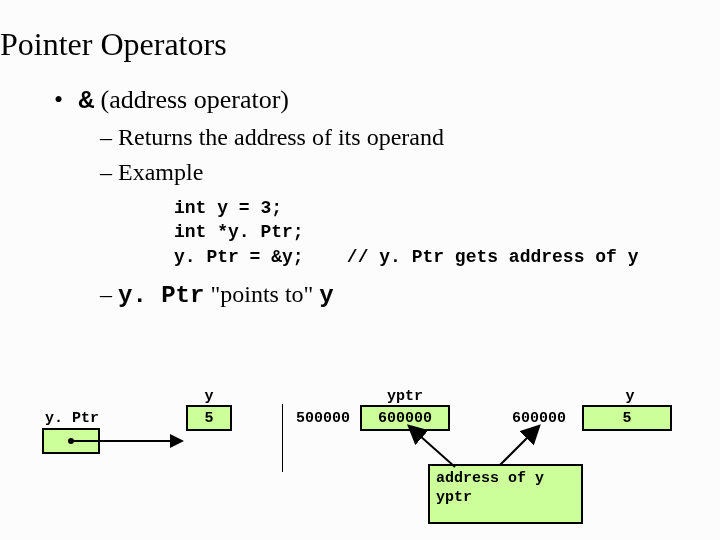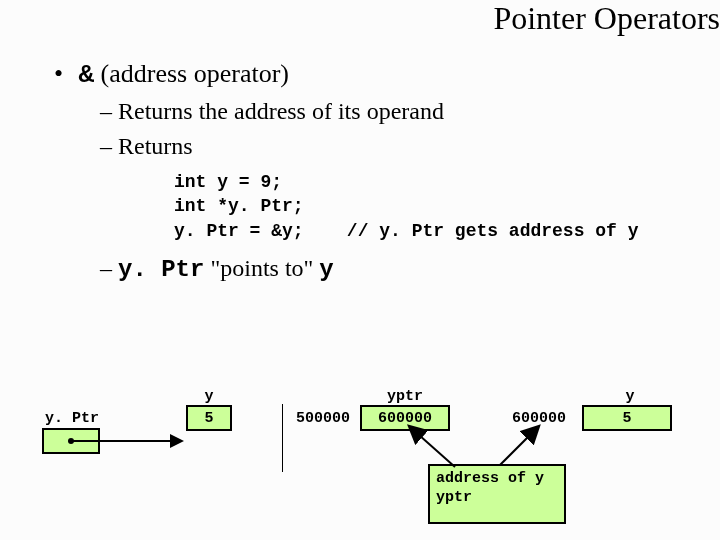--- a/index.html
+++ b/index.html
@@ -5,22 +5,23 @@
   body {
     margin: 0;
     width: 720px;
     height: 540px;
     background: #fcfcfc;
     font-family: "Times New Roman", Times, serif;
     color: #000;
     position: relative;
   }
   .title {
-    text-align: right;
+    text-align: left;
     font-size: 32px;
+    padding-top: 26px;
   }
   .l1 {
     font-size: 26px;
     margin-left: 54px;
     margin-top: 22px;
   }
   .l1 .bullet { display:inline-block; width: 18px; }
   .l2 {
     font-size: 24px;
     margin-left: 100px;
@@ -91,23 +92,23 @@
 <body>
 
 <div class="title">Pointer Operators</div>
 
 <div class="l1">
   <span class="bullet">•</span>
   <span class="mono-inline">&amp;</span><span> (address operator)</span>
 </div>
 
 <div class="l2">– Returns the address of its operand</div>
-<div class="l2">– Returns</div>
+<div class="l2">– Example</div>
 
-<div class="code-block"><span>int y = 9;</span>
+<div class="code-block"><span>int y = 3;</span>
 <span>int *y. Ptr;</span>
 <span>y. Ptr = &amp;y;    // y. Ptr gets address of y</span></div>
 
 <div class="l2b">
   <span>– </span><span class="mono-inline">y. Ptr</span><span> "points to" </span><span class="mono-inline">y</span>
 </div>
 
 <div class="diagram">
 
   <div class="dlabel" style="left:42px; top:410px; width:60px;">y. Ptr</div>
@@ -134,21 +135,21 @@
   <div class="pbox" style="left:360px; top:405px; width:90px; height:26px;">
     <span>600000</span>
   </div>
 
   <div class="dnum" style="left:512px; top:410px;">600000</div>
   <div class="dlabel" style="left:610px; top:388px; width:40px;">y</div>
   <div class="pbox" style="left:582px; top:405px; width:90px; height:26px;">
     <span>5</span>
   </div>
 
-  <div class="pbox note" style="left:428px; top:464px; width:138px; height:60px; justify-content:flex-start; padding:4px 6px; align-items:flex-start;">
+  <div class="pbox note" style="left:428px; top:464px; width:155px; height:60px; justify-content:flex-start; padding:4px 6px; align-items:flex-start;">
     <div>
       <div>address of y</div>
       <div>yptr</div>
     </div>
   </div>
 
   <svg style="position:absolute; left:360px; top:405px; width:260px; height:120px; overflow:visible;">
     <defs>
       <marker id="ah" markerWidth="10" markerHeight="10" refX="8" refY="5" orient="auto">
         <polygon points="0,0 10,5 0,10" fill="#000"></polygon>

